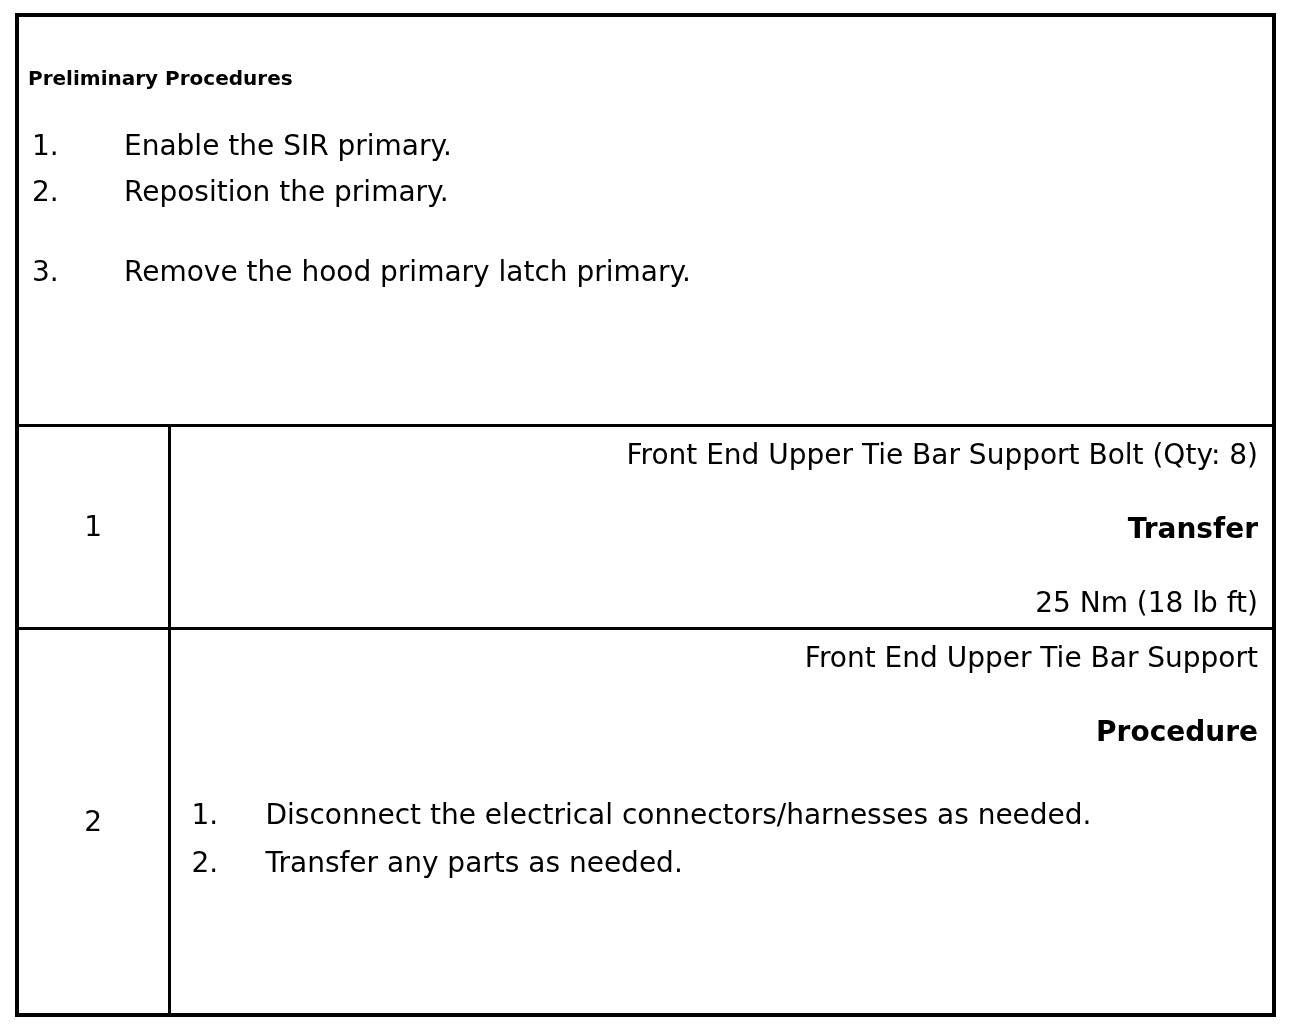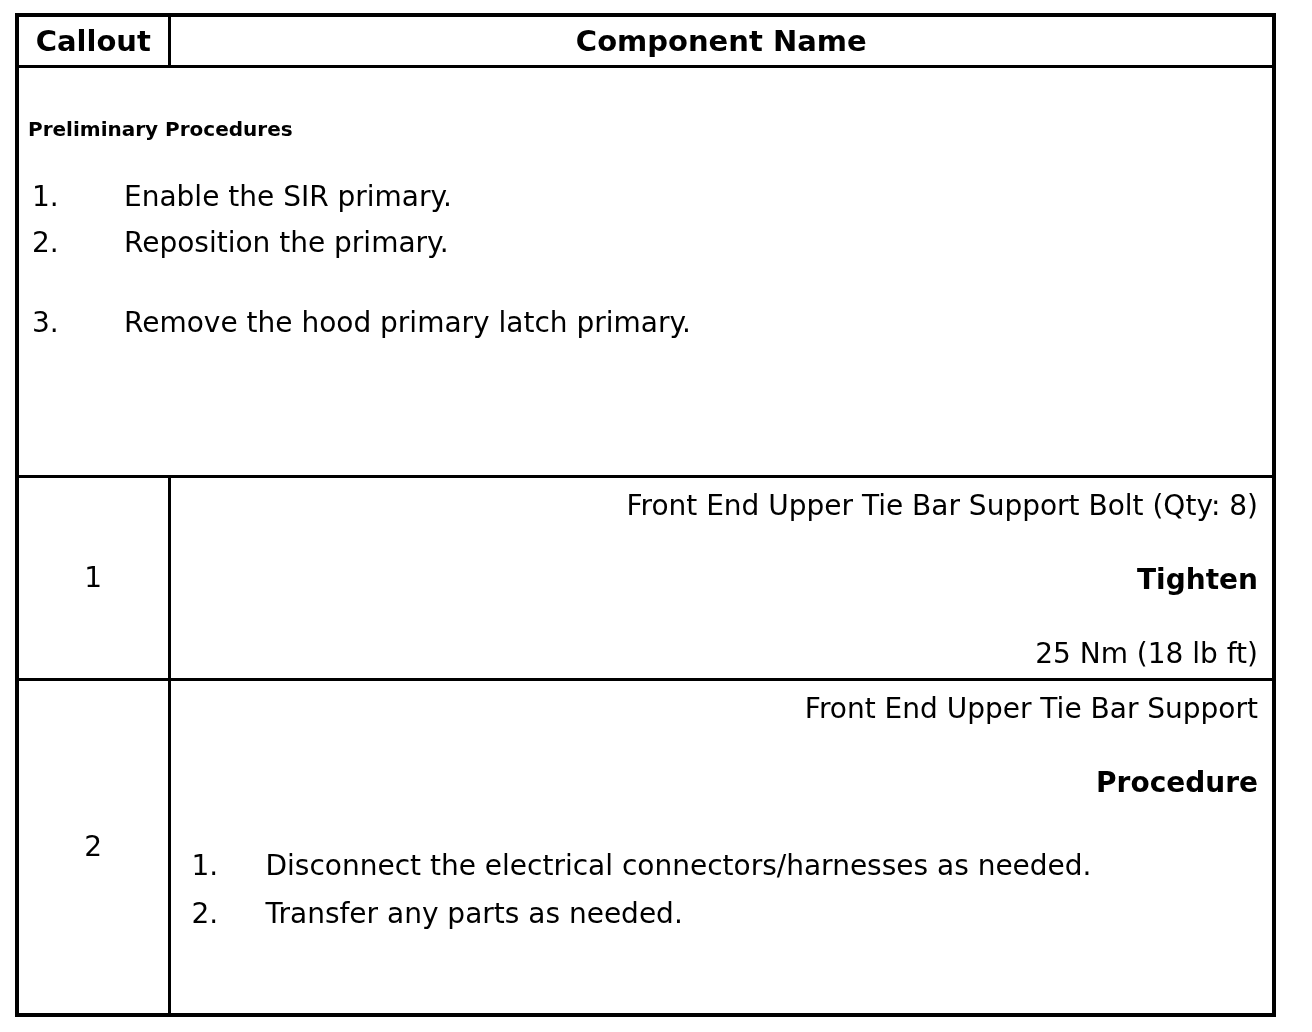--- a/index.html
+++ b/index.html
@@ -83,24 +83,20 @@
 </head>
 <body>
 
 <div class="page">
   <table class="doc-table">
     <colgroup>
       <col class="col-callout">
       <col class="col-name">
     </colgroup>
     <tbody>
-      <tr class="header-row">
-        <th>Callout</th>
-        <th>Component Name</th>
-      </tr>
 
       <tr class="prelim-row">
         <td class="prelim-cell" colspan="2">
           <div class="prelim-title">Preliminary Procedures</div>
           <div class="steps">
             <div class="step">
               <span class="num">1.</span>
               <span class="txt">Enable the SIR primary.</span>
             </div>
             <div class="step">
@@ -112,21 +108,21 @@
               <span class="txt">Remove the hood primary latch primary.</span>
             </div>
           </div>
         </td>
       </tr>
 
       <tr class="row-1">
         <td class="callout-cell">1</td>
         <td class="content-cell">
           <p>Front End Upper Tie Bar Support Bolt (Qty: 8)</p>
-          <p class="bold">Tighten</p>
+          <p class="bold">Transfer</p>
           <p>25 Nm (18 lb ft)</p>
         </td>
       </tr>
 
       <tr class="row-2">
         <td class="callout-cell">2</td>
         <td class="content-cell">
           <p>Front End Upper Tie Bar Support</p>
           <p class="bold">Procedure</p>
           <div class="steps">

